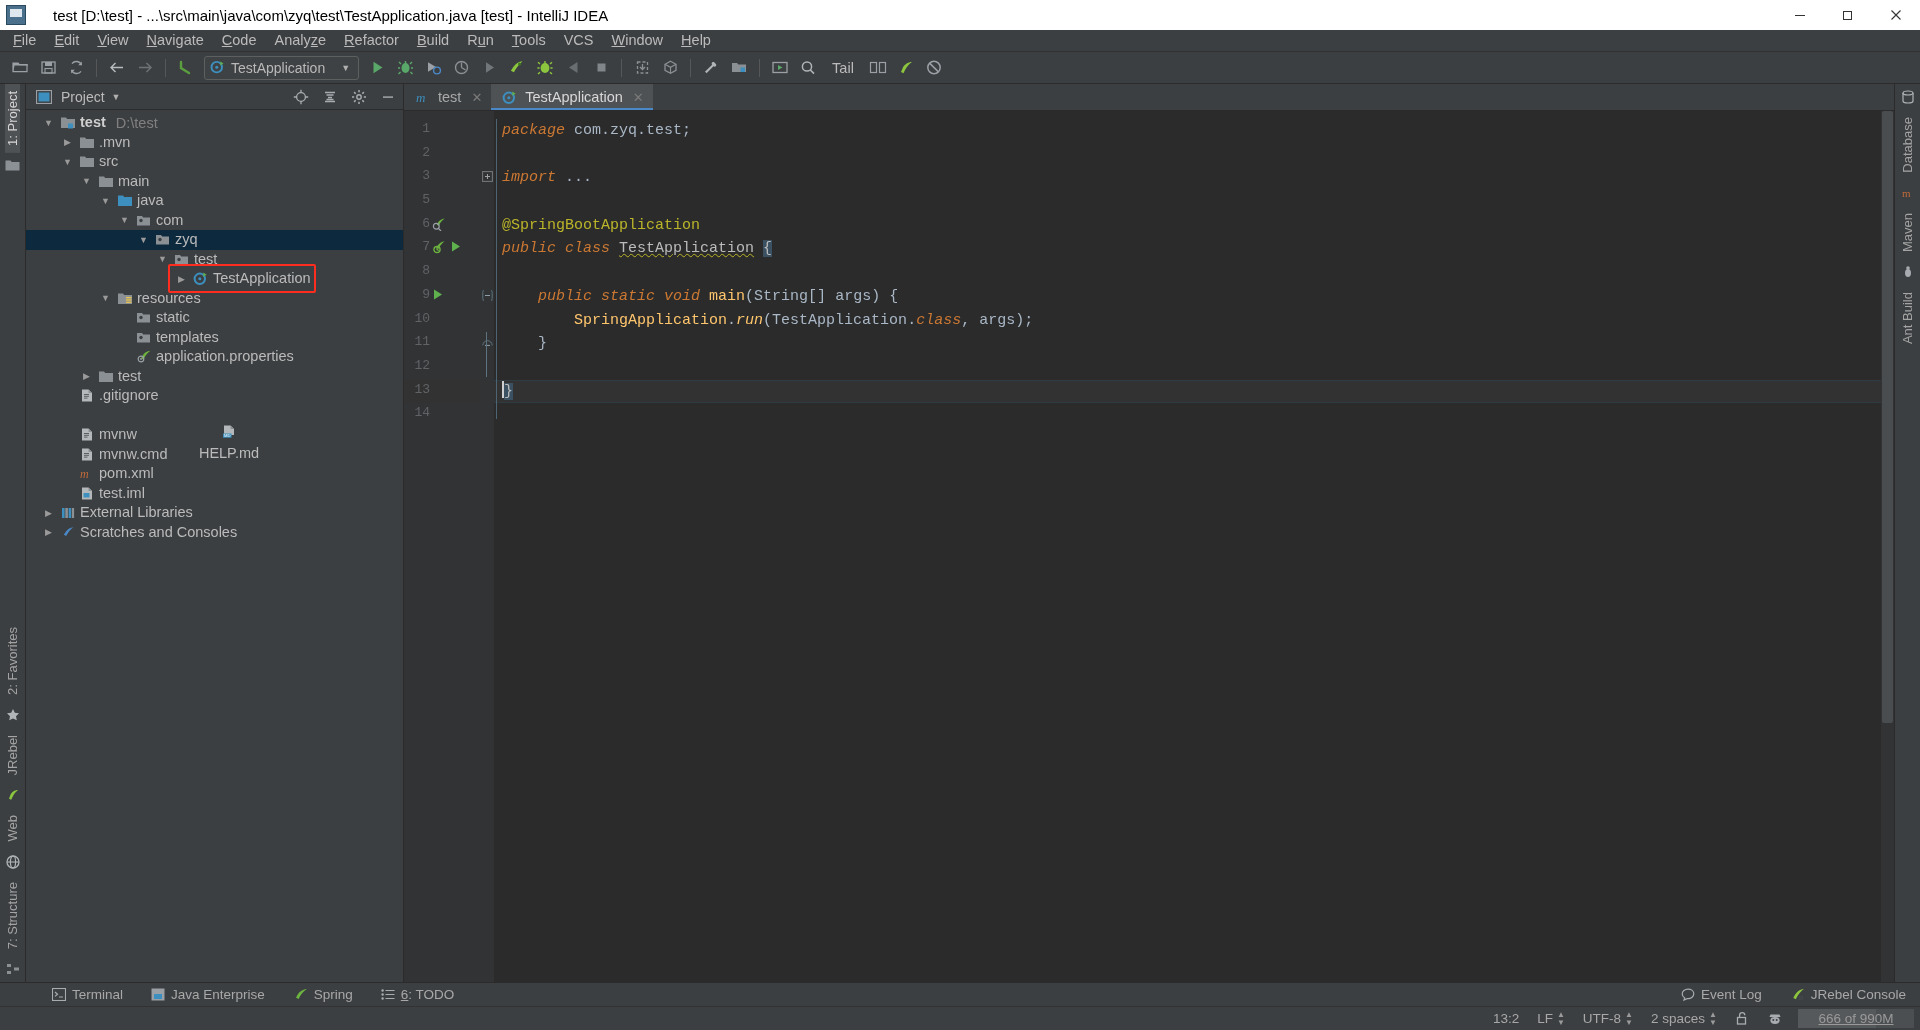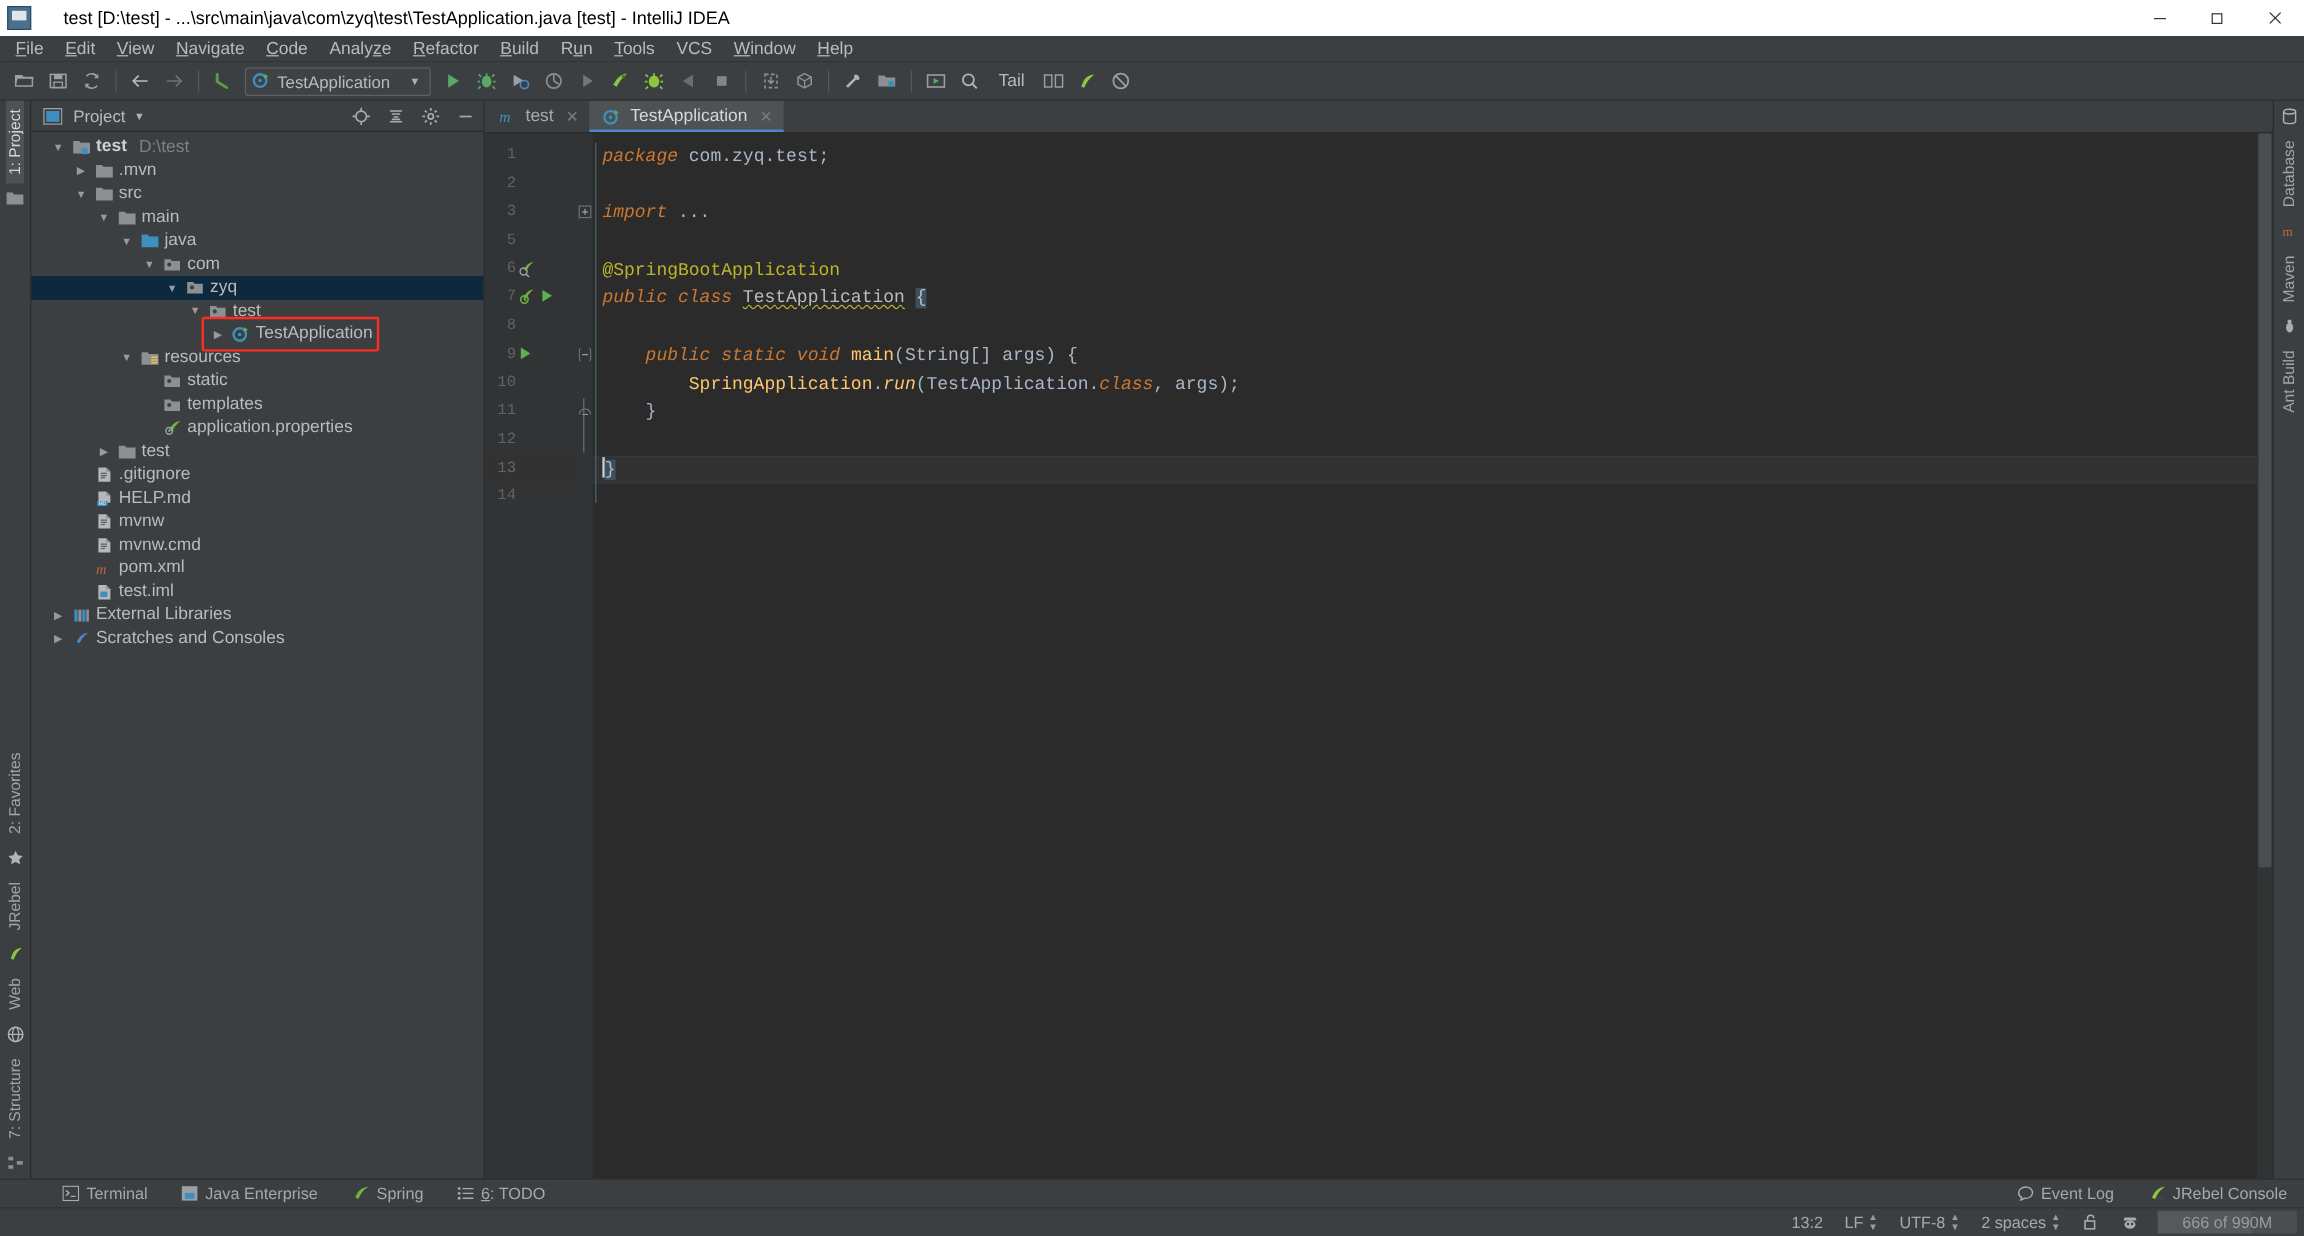--- a/index.html
+++ b/index.html
@@ -32,21 +32,21 @@
   .win-btns { margin-left: auto; display: flex; height: 30px; }
   .win-btn {
     width: 48px; height: 30px; display: flex; align-items: center; justify-content: center;
     color: #333; font-size: 14px;
   }
   .win-btn svg { display: block; }
 
   
   .menubar {
     height: 22px; flex: 0 0 22px; background: #3c3f41;
-    display: flex; align-items: center; padding-left: 4px;
+    display: flex; padding-left: 4px;
     font-size: 14.5px; color: #bbbbbb;
     border-bottom: 1px solid #323232;
   }
   .menu-item { padding: 2px 9px; cursor: default; white-space: nowrap; }
   .menu-item u { text-decoration: underline; }
 
   
   .toolbar {
     height: 32px; flex: 0 0 32px; background: #3c3f41;
     display: flex; align-items: center; padding: 0 6px;
@@ -194,21 +194,21 @@
   
   .statusbar {
     height: 24px; flex: 0 0 24px; background: #3c3f41; display: flex; align-items: center;
     font-size: 13.5px; color: #a8a8a8; border-top: 1px solid #323232; padding: 0 6px 0 8px; gap: 0;
   }
   .sb-space { flex: 1 1 auto; }
   .sb-item { display:flex; align-items:center; gap:4px; padding: 2px 9px; white-space: nowrap; }
   .updown { display:inline-block; font-size:8px; line-height:8px; color:#9b9b9b; }
   .mem {
     background: #4c4f51; color:#9a9a9a; padding: 2px 8px; margin-left: 6px;
-    min-width: 116px; text-align:center; position: relative; overflow:hidden;
+    min-width: 116px; text-align:center; position: relative; overflow:hidden;text-decoration:underline;
   }
   .mem .fill { position:absolute; left:0; top:0; bottom:0; background:#56595b; }
   .mem span { position: relative; }
   svg { display:block; }
 </style>
 </head>
 <body>
 
 <div class="app">
 
@@ -636,21 +636,21 @@
             <span class="arrow"></span>
             <span class="ic">
               <svg width="16" height="15" viewBox="0 0 16 15">
                 <path d="M3 1.5h6.5L13 5v8.5H3z" fill="#b4b8bb"></path>
                 <path d="M9.5 1.5V5H13" fill="#8b9095"></path>
                 <path d="M5 6.5h5M5 8.3h5M5 10.1h3.5" stroke="#5a5e61" stroke-width="1"></path>
               </svg>
             </span>
             <span class="lbl">.gitignore</span>
           </div>
-          <div class="trow" style="padding-left: 35px;">
+          <div class="trow" style="padding-left: 35px; flex-direction: column;">
             <span class="arrow"></span>
             <span class="ic">
               <svg width="16" height="15" viewBox="0 0 16 15">
                 <path d="M3 1.5h6.5L13 5v6H3z" fill="#b4b8bb"></path>
                 <path d="M9.5 1.5V5H13" fill="#8b9095"></path>
                 <rect x="2" y="9.5" width="8.5" height="4.2" fill="#3c8fbe"></rect>
                 <text x="3" y="13" font-size="4.2" font-family="Liberation Sans, sans-serif" fill="#fff">MD</text>
               </svg>
             </span>
             <span class="lbl">HELP.md</span>

